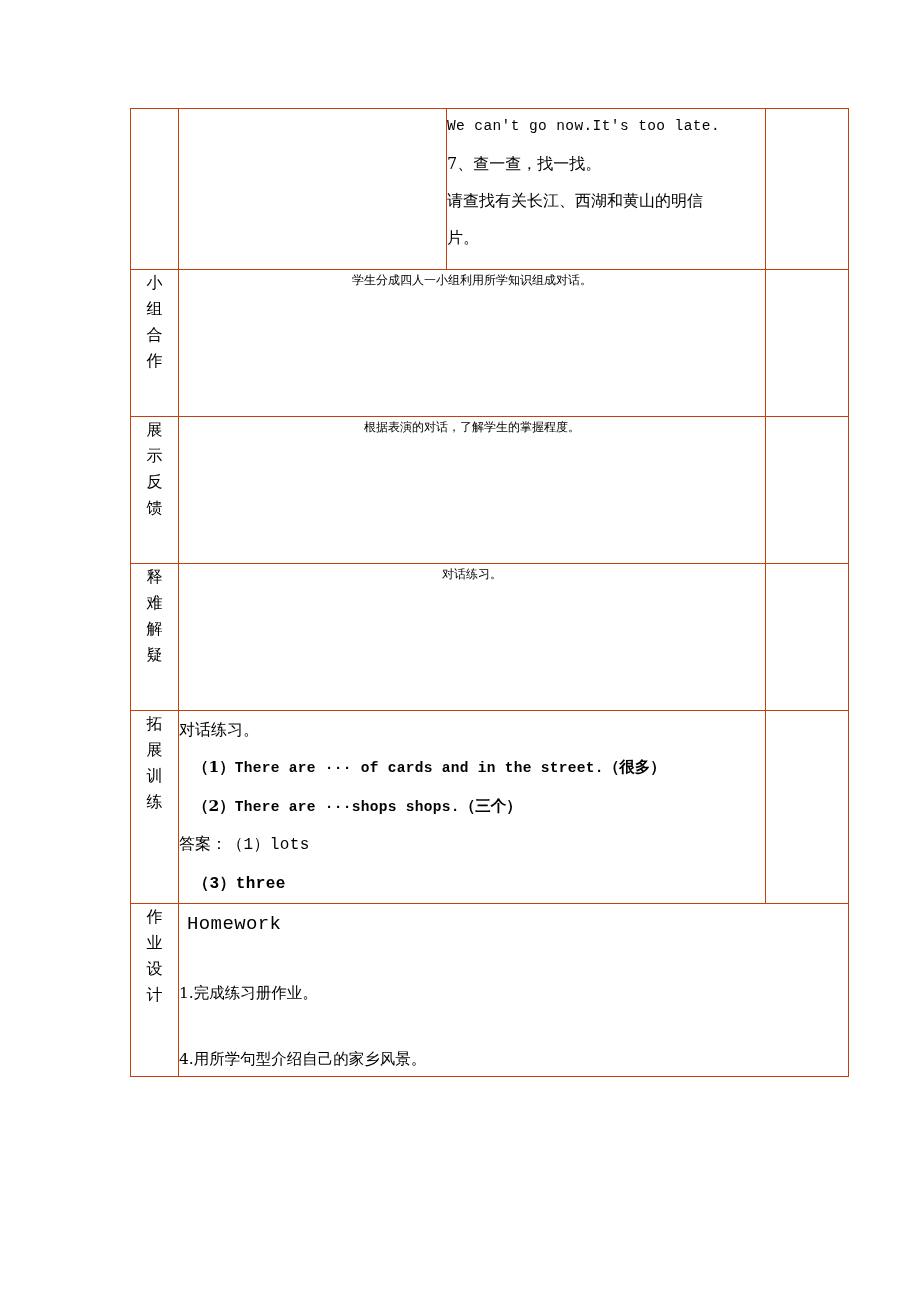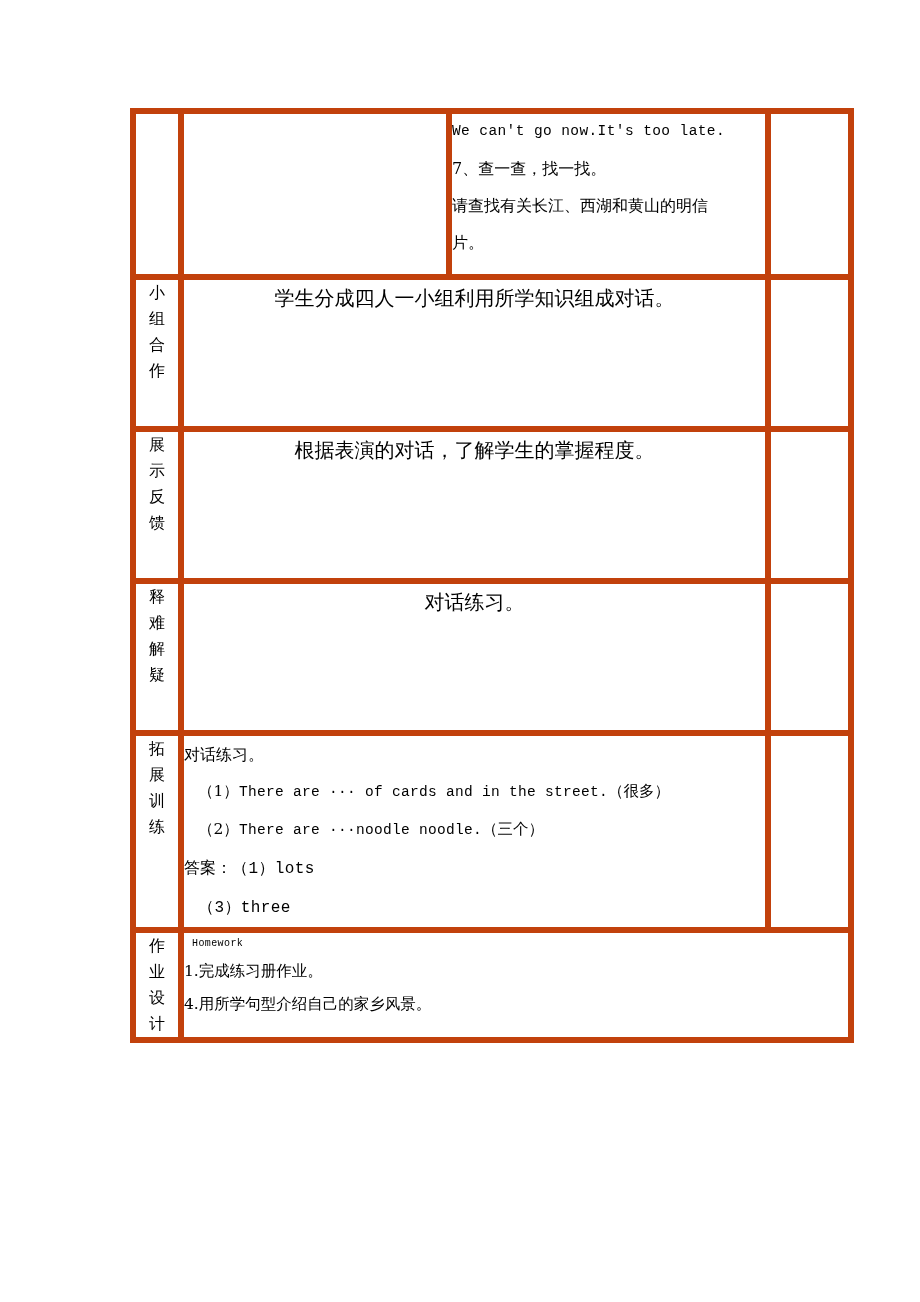--- a/index.html
+++ b/index.html
@@ -26,21 +26,21 @@
   table.lesson-table {
     position: absolute;
     left: 130px;
     top: 108px;
     width: 718px;
     border-collapse: collapse;
     table-layout: fixed;
   }
 
   table.lesson-table td {
-    border: 6px solid #c2410c;
+    border: 1px solid #c2410c;
     padding: 0;
     vertical-align: top;
     font-size: 15.5px;
   }
 
   
   col.c-label  { width: 48px; }
   col.c-mid    { width: 268px; }
   col.c-text   { width: 319px; }
   col.c-right  { width: 83px; }
@@ -66,21 +66,21 @@
   .cell-pad {
     padding: 7px 9px 7px 10px;
   }
 
   .centered-cell {
     vertical-align: middle;
     text-align: center;
     padding: 10px 12px;
   }
   .centered-cell .ctext {
-    font-size: 20px;
+    font-size: 12px;
     font-family: "DejaVu Serif", "Liberation Serif", serif;
     line-height: 1.8;
   }
 
   
   .en-line {
     font-family: "Liberation Mono", "DejaVu Sans Mono", monospace;
     font-size: 14.5px;
     letter-spacing: 0.4px;
     line-height: 2.45;
@@ -102,37 +102,38 @@
     font-family: "DejaVu Serif", "Liberation Serif", serif;
     font-size: 15.5px;
     letter-spacing: 0;
   }
   .cn-line .mono {
     font-family: "Liberation Mono", "DejaVu Sans Mono", monospace;
     font-size: 16px;
     letter-spacing: 0.4px;
   }
 
-  .indent1 { padding-left: 14px; }
+  .indent1 { padding-left: 14px; font-weight: bold; }
 
   .tall-1 { height: 160px; }
   .tall-2 { height: 146px; }
   .tall-3 { height: 146px; }
   .tall-4 { height: 146px; }
   .tall-5 { height: 176px; }
   .tall-6 { height: 100px; }
 
   .hw-line {
     font-family: "DejaVu Serif", "Liberation Serif", serif;
     font-size: 15.5px;
     line-height: 2.15;
+    margin-top: 32px;
   }
   .hw-head {
     font-family: "Liberation Mono", "DejaVu Sans Mono", monospace;
-    font-size: 10px;
+    font-size: 19px;
     letter-spacing: 0.4px;
     line-height: 2.15;
     padding-left: 8px;
   }
   .blank-cell { }
 </style>
 </head>
 <body>
 
 <div class="page">
@@ -210,21 +211,21 @@
           <span class="vstack">
             <span>拓</span>
             <span>展</span>
             <span>训</span>
             <span>练</span>
           </span>
         </td>
         <td class="cell-pad" colspan="2">
           <div class="cn-line">对话练习。</div>
           <div class="mixed-line indent1"><span class="cjk">（1）</span><span>There are ··· of cards and in the street.</span><span class="cjk">（很多）</span></div>
-          <div class="mixed-line indent1"><span class="cjk">（2）</span><span>There are ···noodle noodle.</span><span class="cjk">（三个）</span></div>
+          <div class="mixed-line indent1"><span class="cjk">（2）</span><span>There are ···shops shops.</span><span class="cjk">（三个）</span></div>
           <div class="cn-line"><span>答案：</span><span class="mono">（1）lots</span></div>
           <div class="cn-line indent1"><span class="mono">（3）three</span></div>
         </td>
         <td class="blank-cell"></td>
       </tr>
 
       <tr>
         <td class="vlabel tall-6">
           <span class="vstack">
             <span>作</span>

